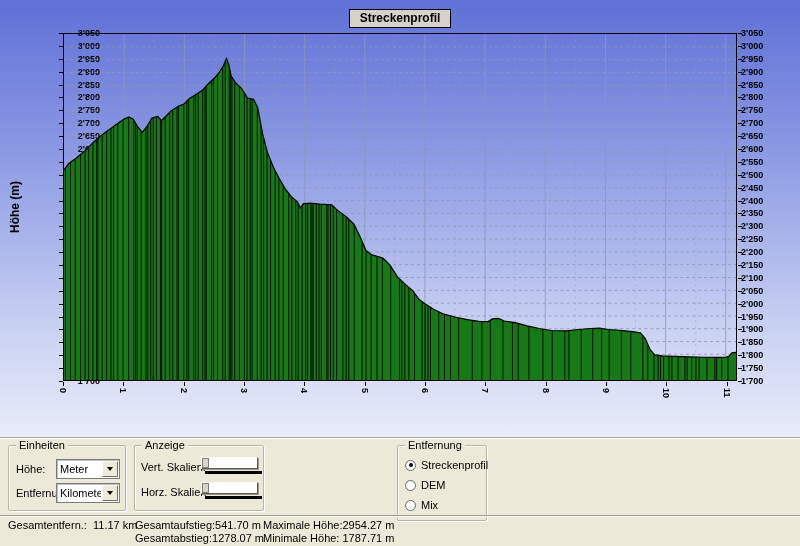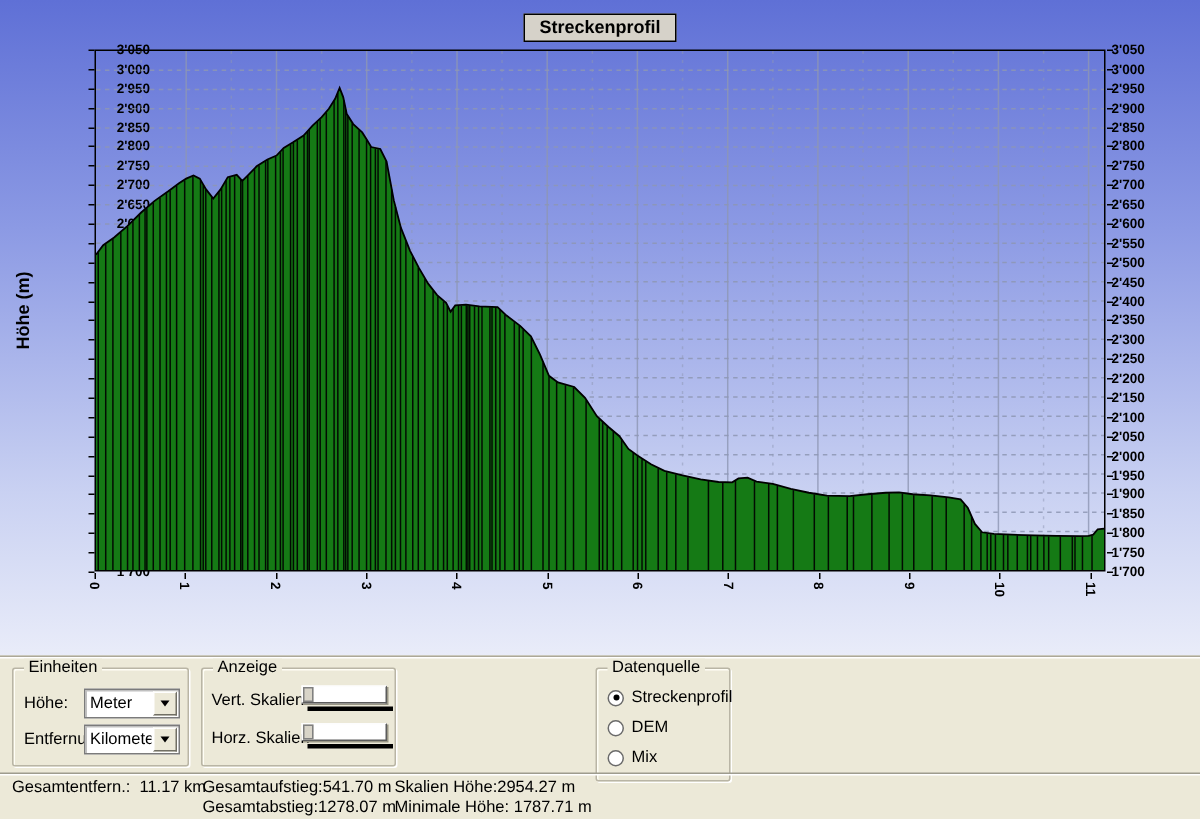--- a/index.html
+++ b/index.html
@@ -330,21 +330,21 @@
       <div class="trackbar" style="left:66px;top:36px;">
         <div class="groove">
             <div class="thumb"></div>
           </div>
         <div class="bar"></div>
       </div>
     </div>
 
 
     <div class="groupbox" style="left:397px;top:7px;width:90px;height:76px;">
-      <span class="grouplabel">Datenquelle</span>
+      <span class="grouplabel">Entfernung</span>
       <div class="radio" style="left:7px;top:13px;">
         <span class="circle">
             <span class="dot"></span>
           </span>
         <span class="rlabel">Streckenprofil</span>
       </div>
       <div class="radio" style="left:7px;top:33px;">
         <span class="circle"></span>
         <span class="rlabel">DEM</span>
       </div>
@@ -353,16 +353,16 @@
         <span class="rlabel">Mix</span>
       </div>
     </div>
   </div>
 
   <div id="separator"></div>
 
   <span class="status-text" style="left:8px;top:519px;">Gesamtentfern.:  11.17 km</span>
   <span class="status-text" style="left:135px;top:519px;">Gesamtaufstieg:541.70 m</span>
   <span class="status-text" style="left:135px;top:532px;">Gesamtabstieg:1278.07 m</span>
-  <span class="status-text" style="left:263px;top:519px;">Skalien Höhe:2954.27 m</span>
+  <span class="status-text" style="left:263px;top:519px;">Maximale Höhe:2954.27 m</span>
   <span class="status-text" style="left:263px;top:532px;">Minimale Höhe: 1787.71 m</span>
 
 </div>
 
 </body></html>

